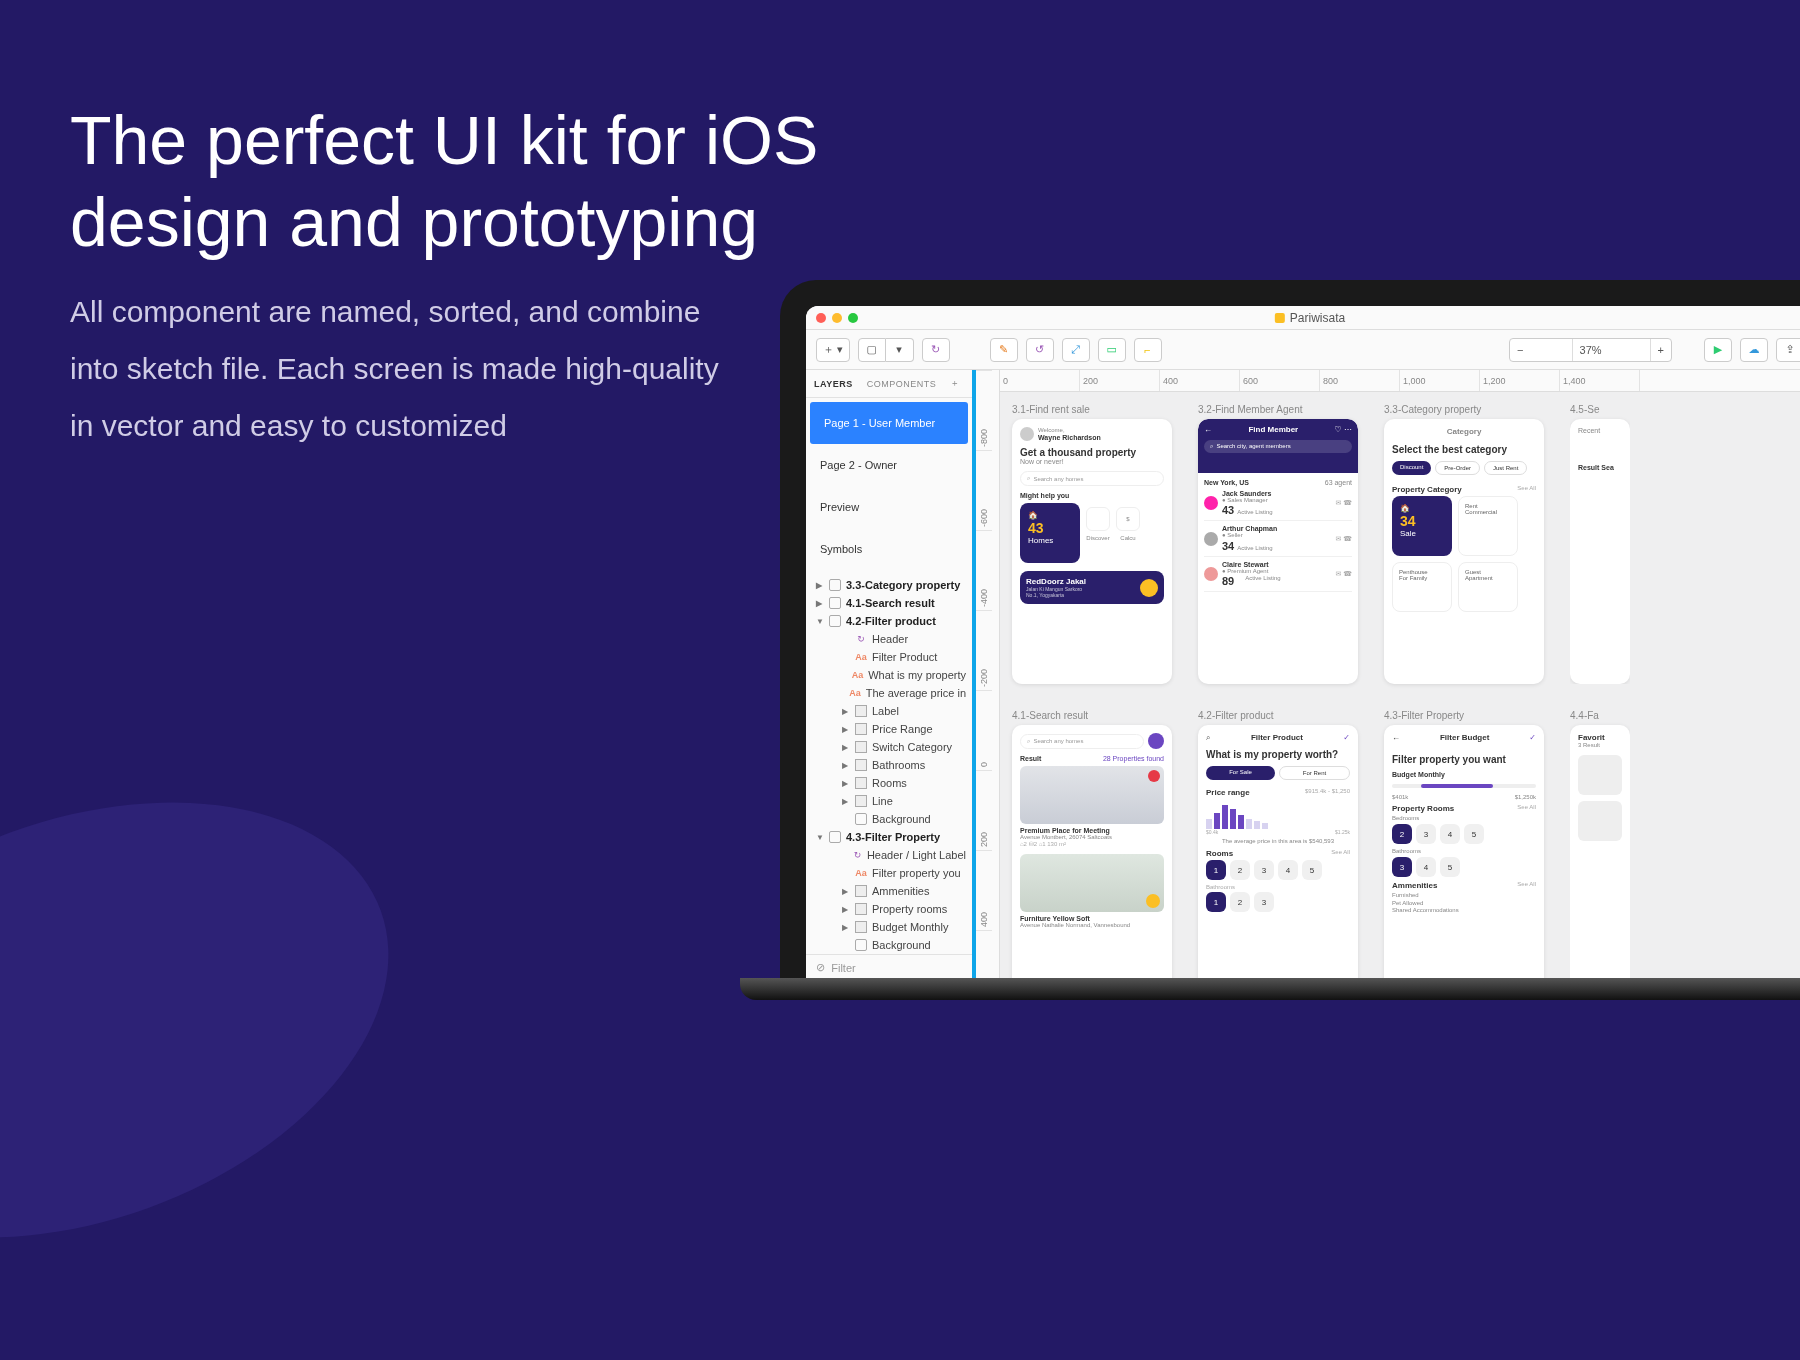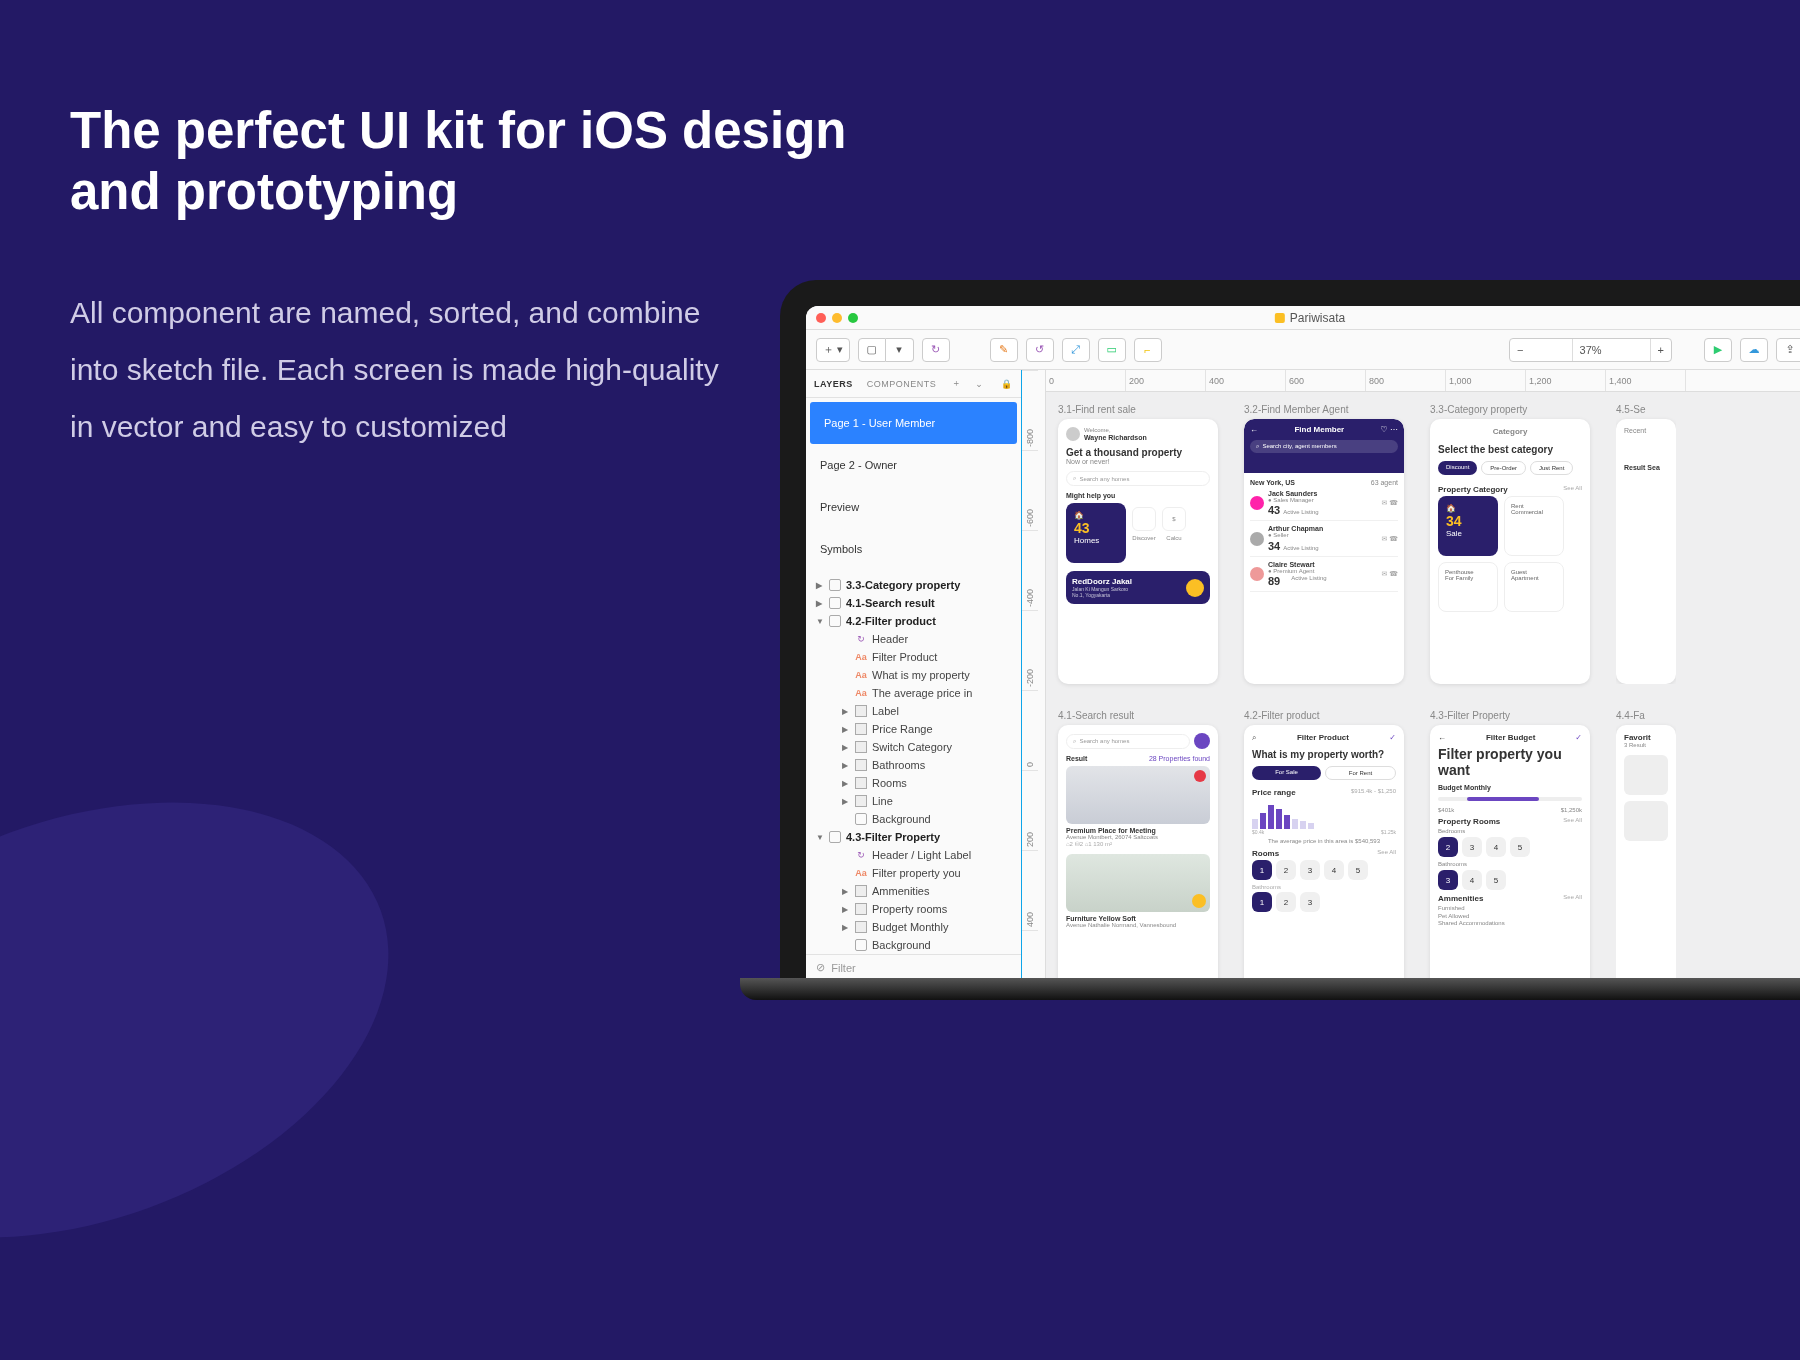--- a/index.html
+++ b/index.html
@@ -11,24 +11,24 @@
     overflow: hidden;
   }
   .hero {
     position: absolute;
     left: 70px;
     top: 100px;
     max-width: 780px;
     color: #fff;
   }
   .hero-title {
-    font-size: 51px;
-    font-weight: 700;
+    font-size: 68px;
+    font-weight: 400;
     line-height: 1.2;
-    margin-bottom: 62px;
+    margin-bottom: 20px;
   }
   .hero-sub {
     font-size: 30px;
     font-weight: 400;
     line-height: 1.9;
     color: #d0cce6;
     max-width: 660px;
   }
   .swoosh {
     position: absolute;
@@ -143,23 +143,23 @@
   }
   .zoomseg div + div { border-left: 1px solid #ddd; margin-left: 41px; }
   .toolbar .spacer { flex: 1; }
   
   .main {
     flex: 1;
     display: flex;
     overflow: hidden;
   }
   .sidebar {
-    width: 216px;
+    width: 170px;
     background: #fafafa;
-    border-right: 1px solid #0ea5e9;
+    border-right: 4px solid #0ea5e9;
     display: flex;
     flex-direction: column;
   }
   .sidetabs {
     display: flex;
     align-items: center;
     height: 28px;
     padding: 0 8px;
     gap: 14px;
     font-size: 9px;
@@ -752,21 +752,21 @@
           </div>
 
           <div class="artboard">
             <div class="ab-title">4.3-Filter Property</div>
             <div class="ab-body">
               <div style="display:flex;justify-content:space-between;font-size:8px;">
                 <span>←</span>
                 <b>Filter Budget</b>
                 <span style="color:#6b46c1;">✓</span>
               </div>
-              <div style="font-weight:700;font-size:14px;margin-top:4px;">Filter property you want</div>
+              <div style="font-weight:700;font-size:10px;margin-top:12px;">Filter property you want</div>
               <div style="font-size:7px;font-weight:700;margin-top:6px;">Budget Monthly</div>
               <div style="height:4px;background:#eee;border-radius:3px;margin:6px 0;position:relative;">
                 <div style="position:absolute;left:20%;right:30%;height:100%;background:#6b46c1;border-radius:3px;"></div>
               </div>
               <div style="display:flex;justify-content:space-between;font-size:6px;color:#888;">
                 <span>$401k</span>
                 <span>$1,250k</span>
               </div>
               <div class="section-h">
                   <span>Property Rooms</span>

